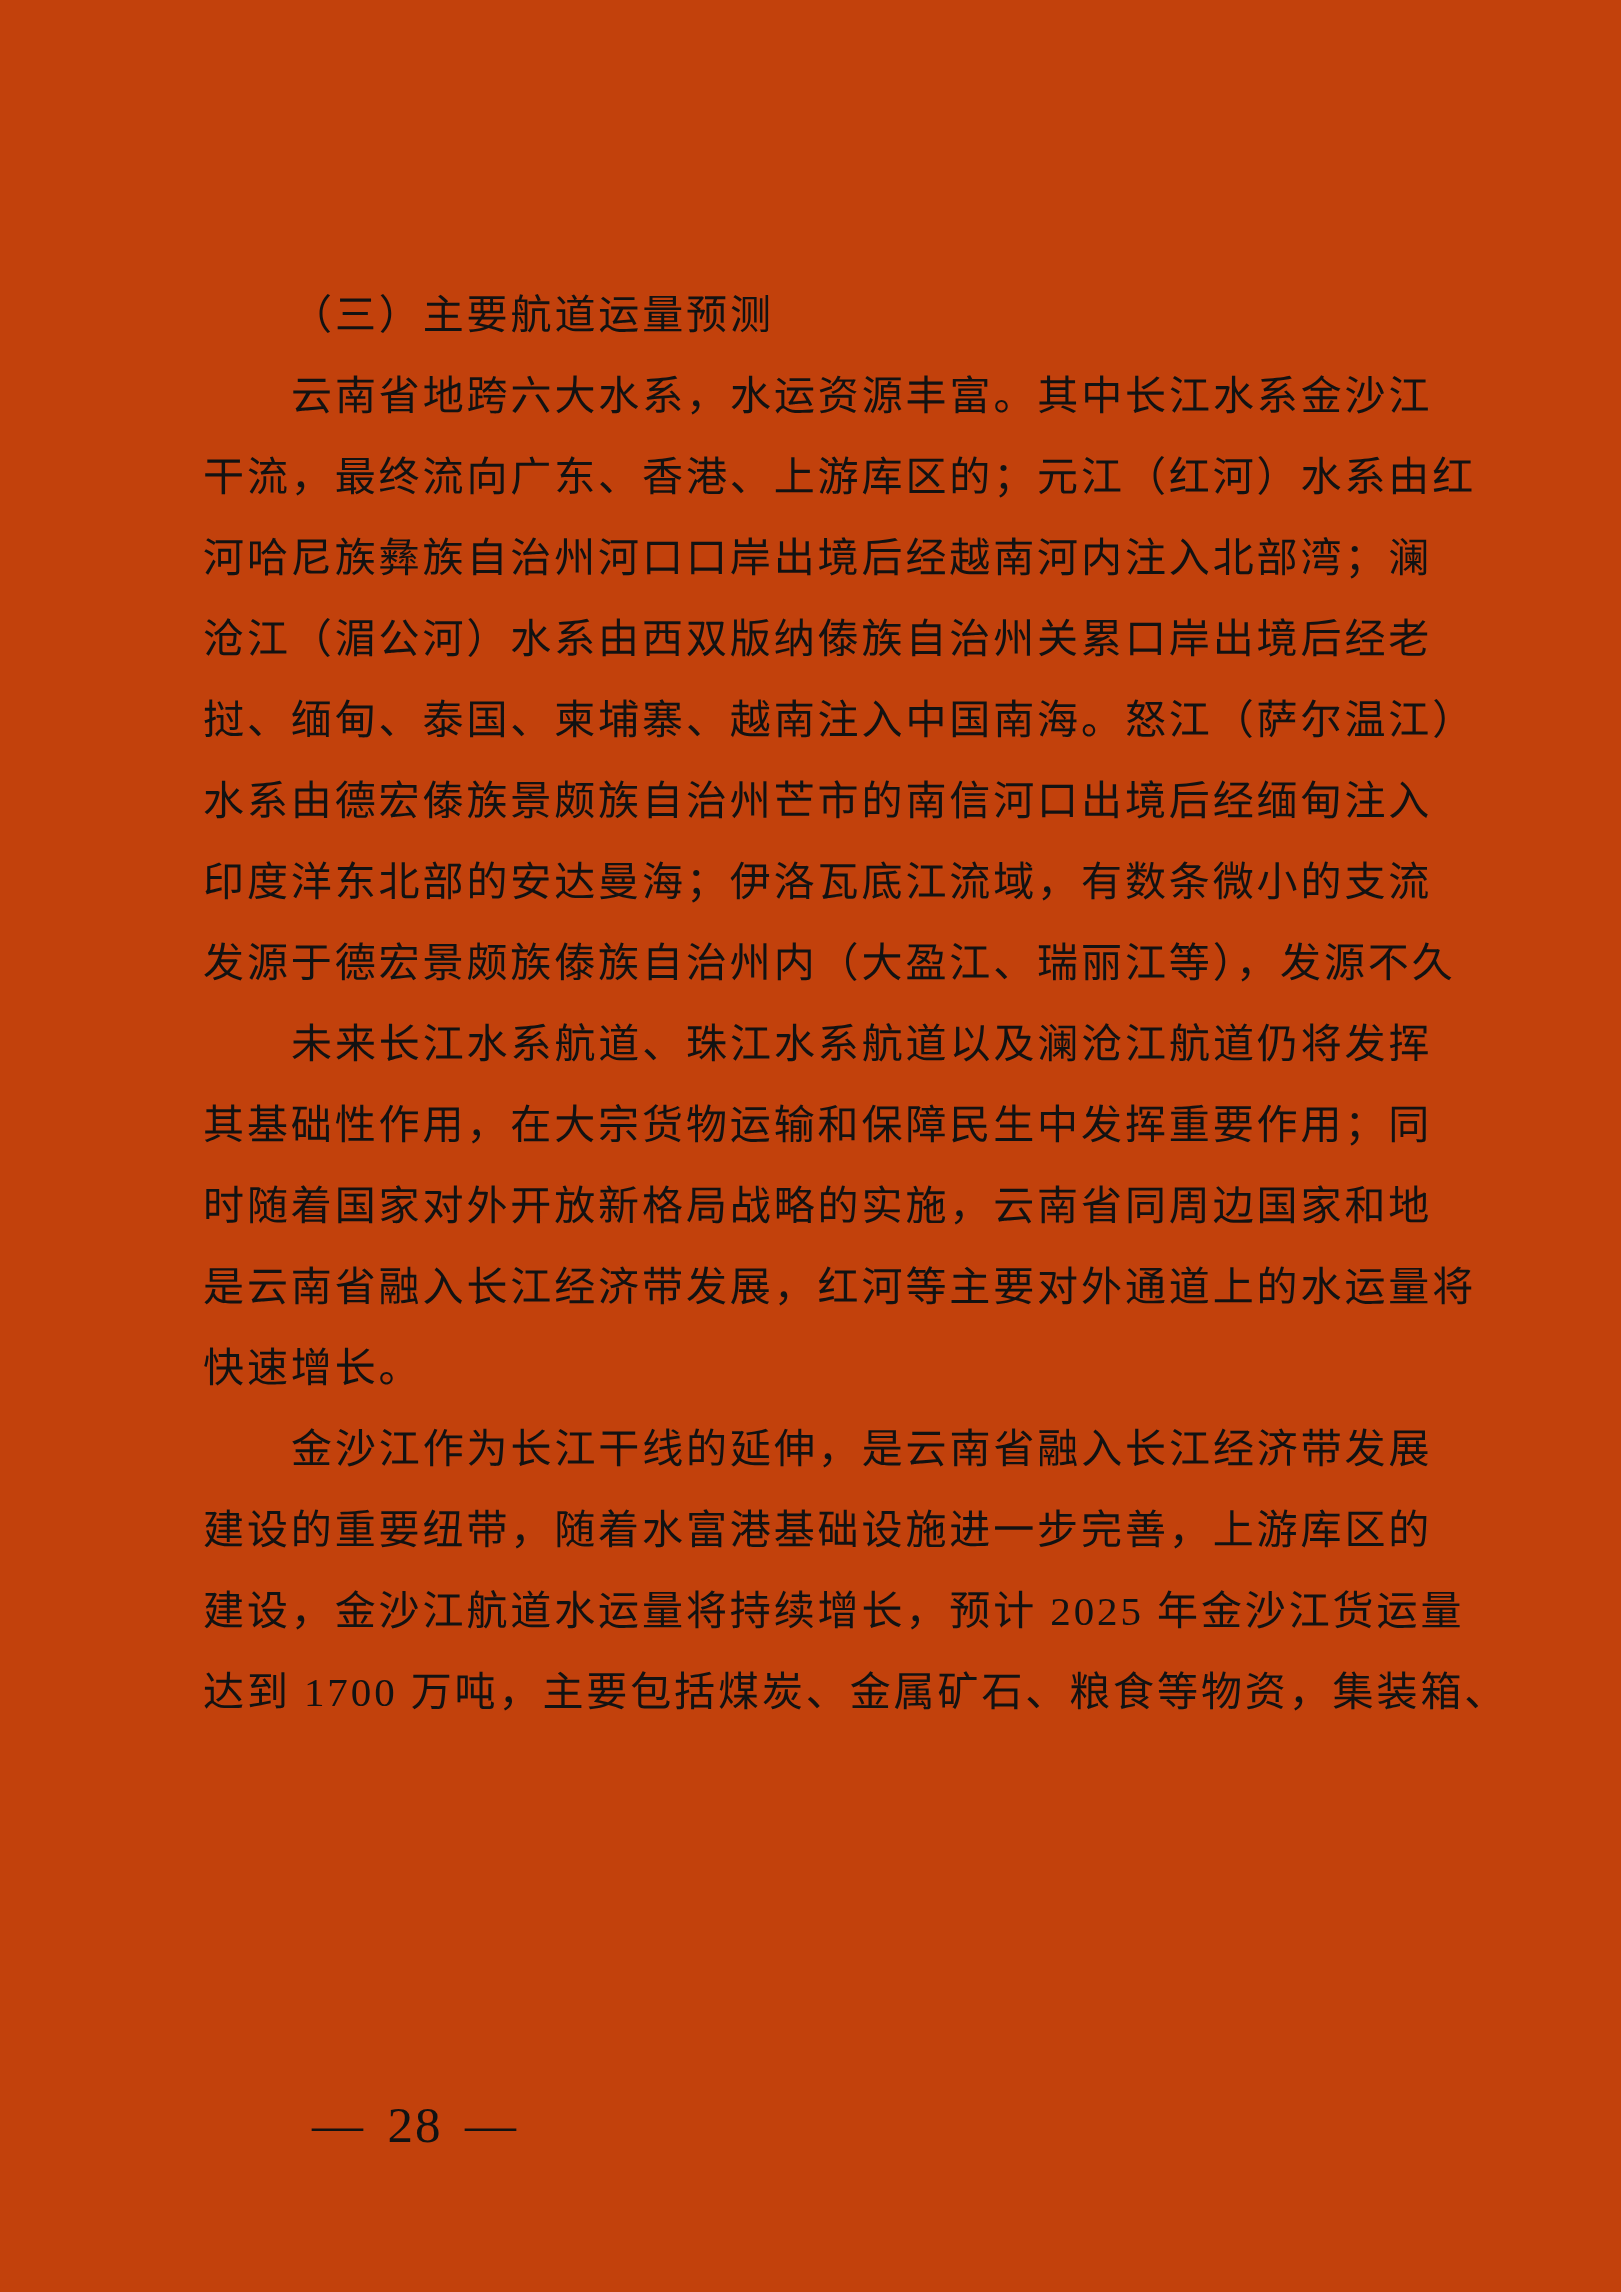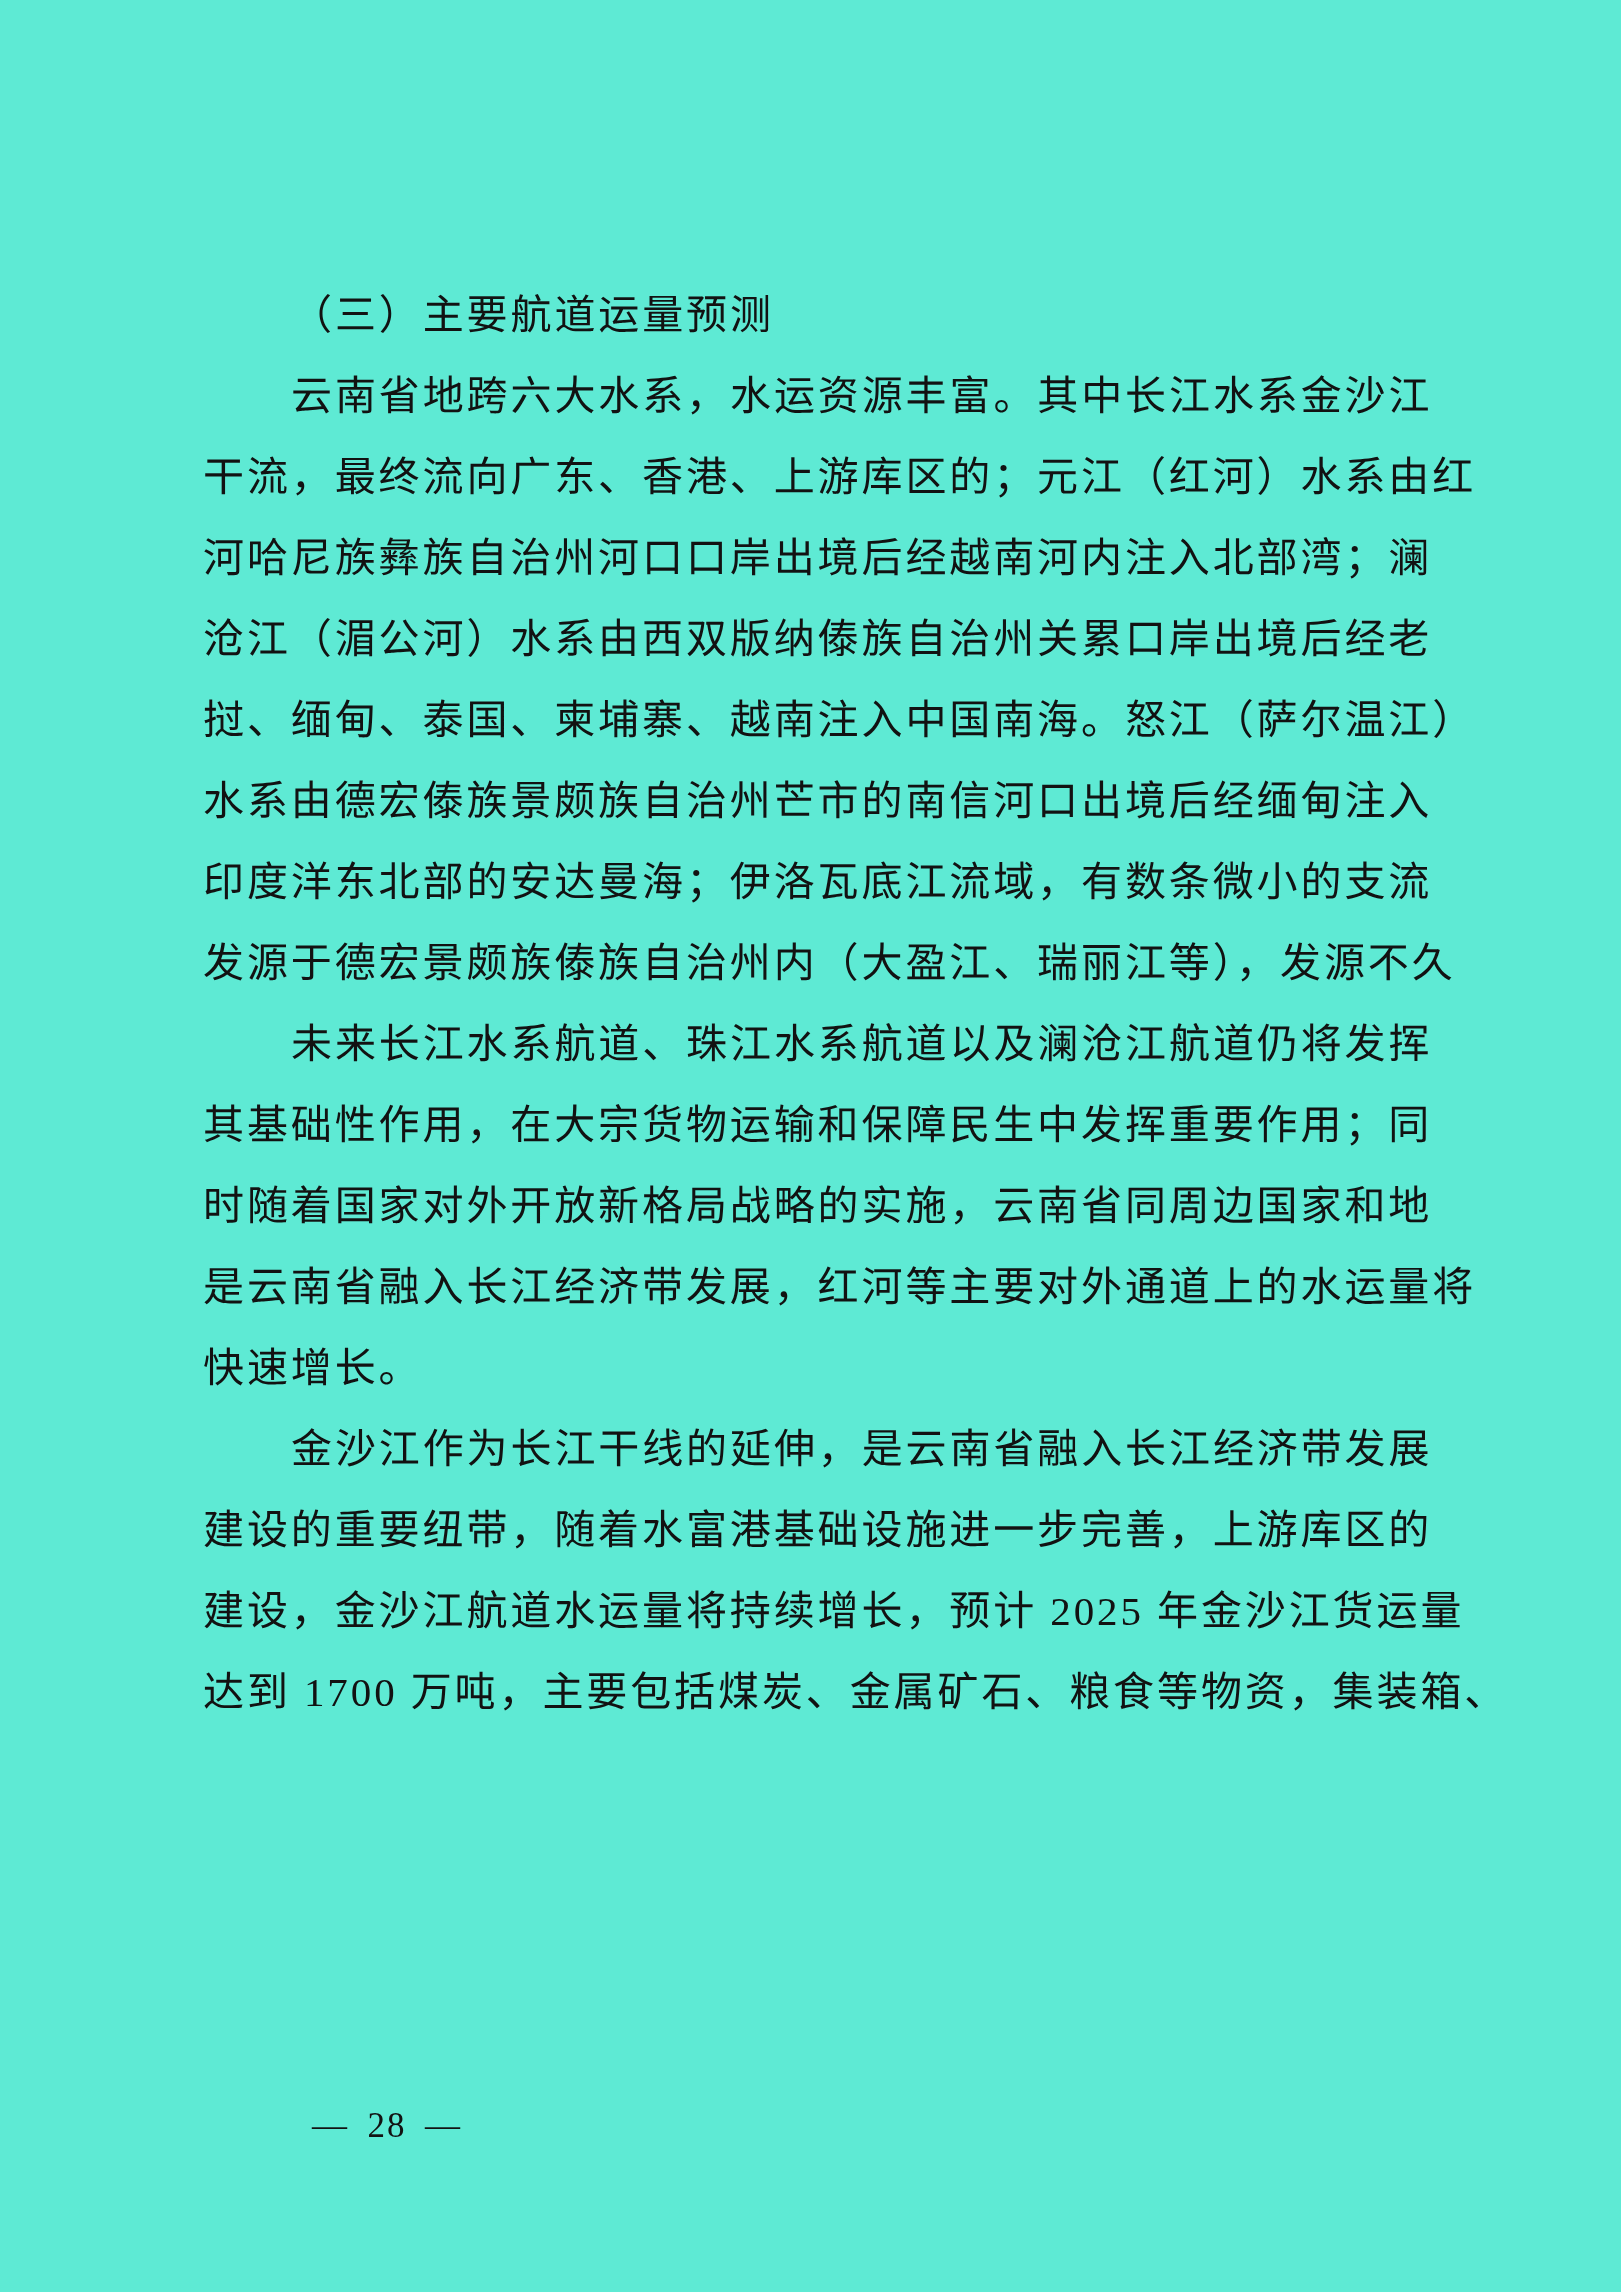--- a/index.html
+++ b/index.html
@@ -4,21 +4,21 @@
 <style>
   html, body {
     margin: 0;
     padding: 0;
     background: #ffffff;
   }
   .page {
     position: relative;
     width: 1621px;
     height: 2293px;
-    background: #5eead4;
+    background: #c2410c;
     overflow: hidden;
     font-family: "Liberation Serif", "DejaVu Serif", serif;
     color: #121212;
   }
   .content {
     position: absolute;
     left: 203px;
     top: 275px;
     width: 1245px;
   }
@@ -35,21 +35,21 @@
   }
   .heading {
     font-weight: 400;
   }
   .page-number {
     position: absolute;
     left: 312px;
     top: 2098px;
     height: 55px;
     line-height: 55px;
-    font-size: 35px;
+    font-size: 51px;
     letter-spacing: 2px;
     word-spacing: 7.8px;
     color: #121212;
   }
 </style>
 </head>
 <body>
 
 <div class="page">
   <div class="content">

